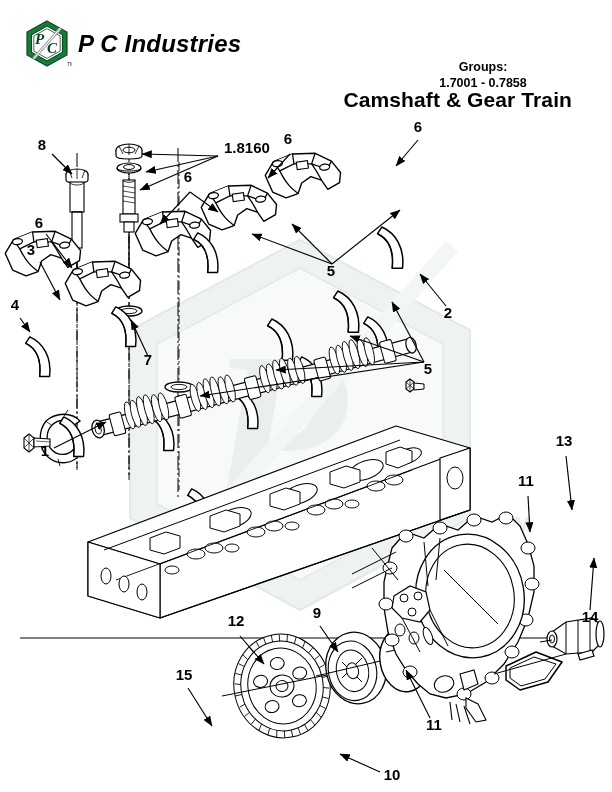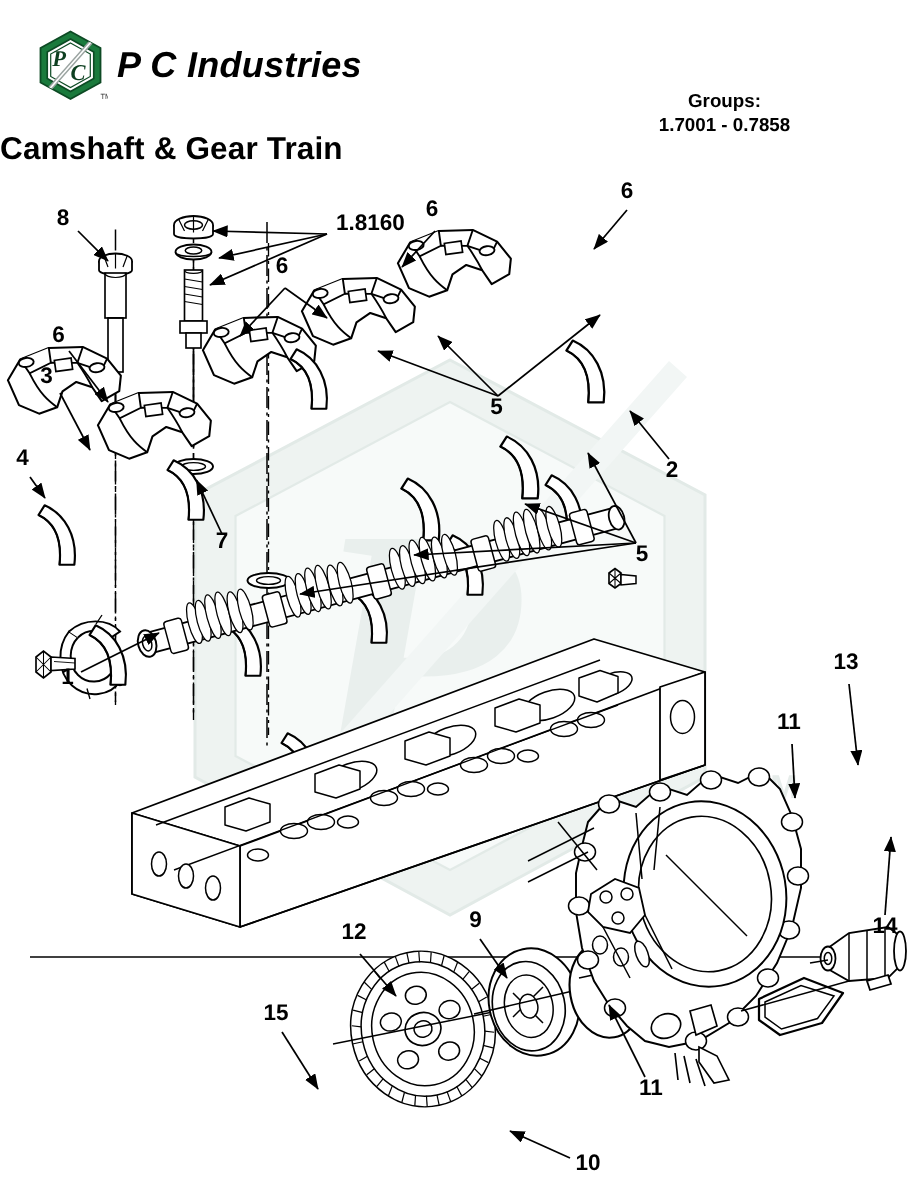--- a/index.html
+++ b/index.html
@@ -20,21 +20,21 @@
     position:absolute;left:78px;top:30px;
     font-size:24px;font-weight:bold;font-style:italic;
     letter-spacing:.2px;white-space:nowrap;
   }
   .groups{
     position:absolute;left:398px;top:38px;width:170px;
     text-align:center;font-size:12.5px;font-weight:bold;line-height:16px;margin-top:21px;
   }
   .title{
     position:absolute;left:0;top:88px;width:572px;
-    text-align:left;font-size:21px;font-weight:bold;
+    text-align:right;font-size:21px;font-weight:bold;
     letter-spacing:.1px;
   }
 
   
   .canvas{position:absolute;left:0;top:118px;width:612px;height:674px;}
   .canvas svg{display:block;}
 
   
 </style>
 </head>

